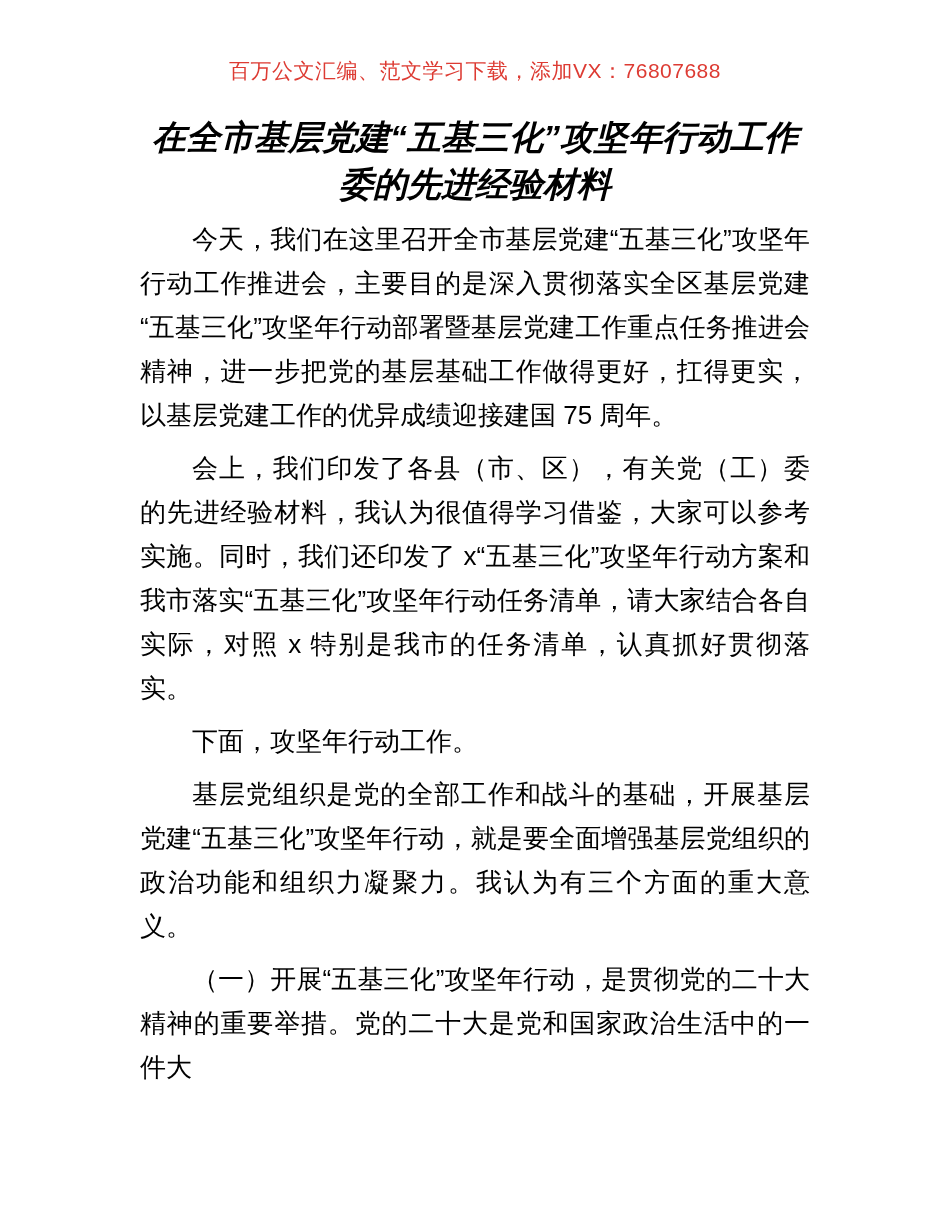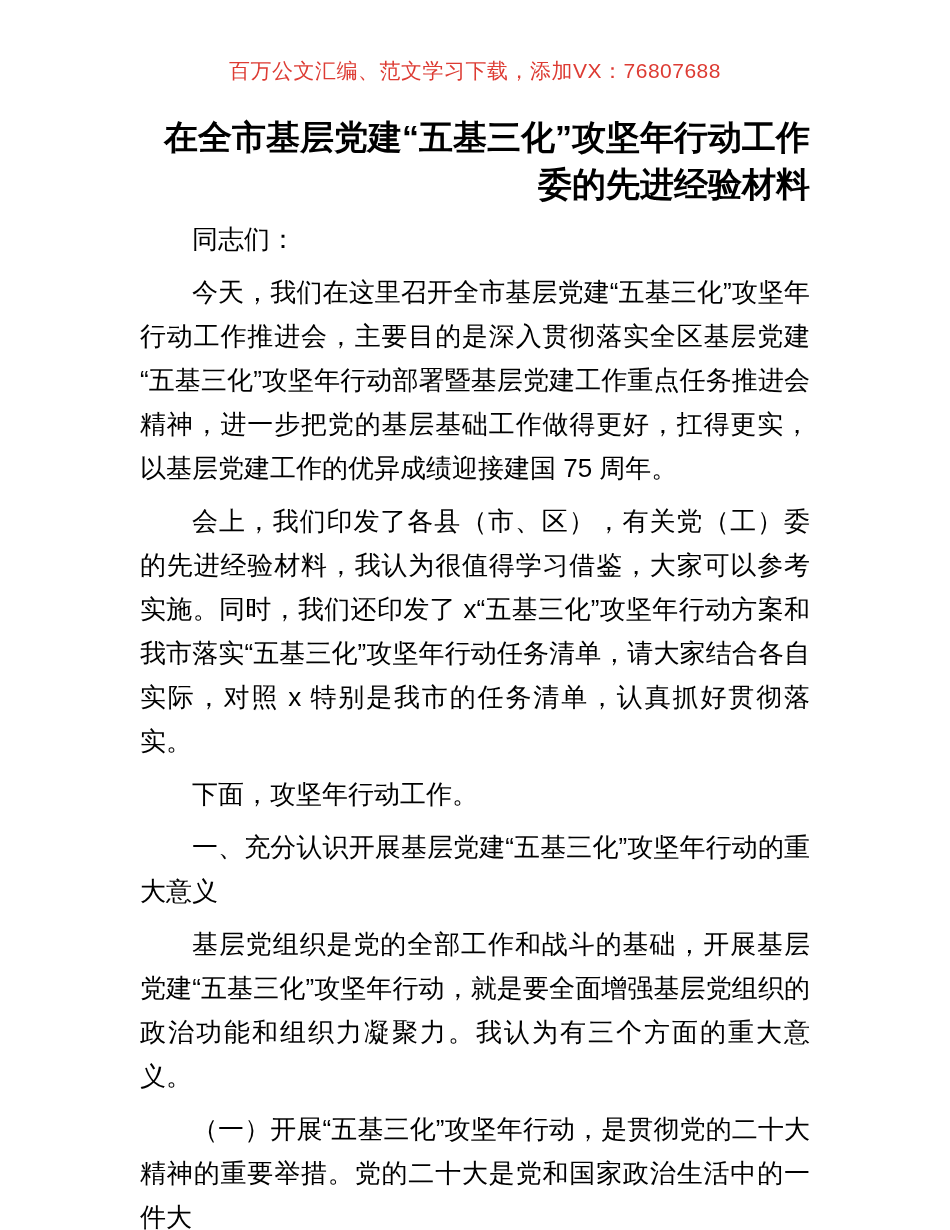--- a/index.html
+++ b/index.html
@@ -26,22 +26,23 @@
     color: #dd3b33;
     margin: 0 0 28px 0;
     font-weight: 400;
     letter-spacing: 0.5px;
     white-space: nowrap;
   }
   .doc-title {
     font-size: 34px;
     line-height: 47px;
     font-weight: 700;
-    text-align: right;
+    text-align: center;
     margin: 0 0 9px 0;
+    font-style: italic;
   }
   .doc-body p {
     font-size: 26px;
     line-height: 44px;
     margin: 0 0 9px 0;
     text-indent: 2em;
     text-align: justify;
     font-weight: 400;
   }
   .doc-body p.section-heading {
@@ -55,28 +56,26 @@
 <div class="page">
 
   <div class="promo-header">百万公文汇编、范文学习下载，添加VX：76807688</div>
 
   <h1 class="doc-title">
     <span>在全市基层党建“五基三化”攻坚年行动工作</span><br>
     <span>委的先进经验材料</span>
   </h1>
 
   <div class="doc-body">
-    <p>同志们：</p>
 
     <p>今天，我们在这里召开全市基层党建“五基三化”攻坚年行动工作推进会，主要目的是深入贯彻落实全区基层党建“五基三化”攻坚年行动部署暨基层党建工作重点任务推进会精神，进一步把党的基层基础工作做得更好，扛得更实，以基层党建工作的优异成绩迎接建国 75 周年。</p>
 
     <p>会上，我们印发了各县（市、区），有关党（工）委的先进经验材料，我认为很值得学习借鉴，大家可以参考实施。同时，我们还印发了 x“五基三化”攻坚年行动方案和我市落实“五基三化”攻坚年行动任务清单，请大家结合各自实际，对照 x 特别是我市的任务清单，认真抓好贯彻落实。</p>
 
     <p>下面，攻坚年行动工作。</p>
 
-    <p class="section-heading">一、充分认识开展基层党建“五基三化”攻坚年行动的重大意义</p>
 
     <p>基层党组织是党的全部工作和战斗的基础，开展基层党建“五基三化”攻坚年行动，就是要全面增强基层党组织的政治功能和组织力凝聚力。我认为有三个方面的重大意义。</p>
 
     <p>（一）开展“五基三化”攻坚年行动，是贯彻党的二十大精神的重要举措。党的二十大是党和国家政治生活中的一件大</p>
   </div>
 
 </div>
 
 </body></html>

